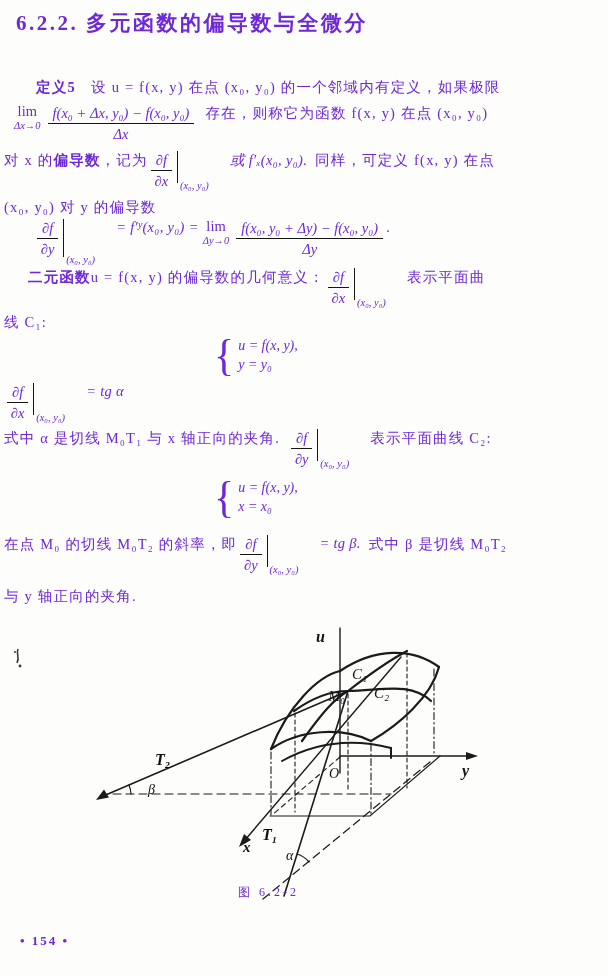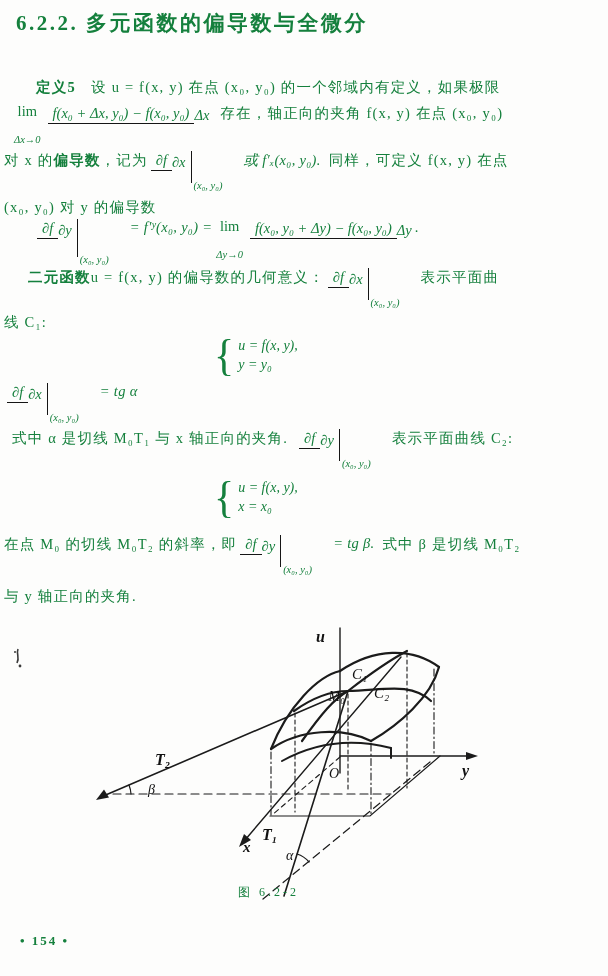--- a/index.html
+++ b/index.html
@@ -1,38 +1,38 @@
 <!DOCTYPE html>
 <html><head>
 <meta charset="utf-8">
 <style>
   html,body{margin:0;padding:0;background:#e8e8e4;}
   .page{
     position:relative;width:608px;height:976px;margin:0 auto;
-    background:#fdfdfc;color:#15803d;overflow:hidden;
+    background:#fdfdfc;color:#6d28d9;overflow:hidden;
     font-family:"Liberation Serif","DejaVu Serif",serif;
     font-size:14.5px;
   }
   .abs{position:absolute;white-space:nowrap;}
   .cn{letter-spacing:1.2px;}
   .b{font-weight:bold;}
   .mi{font-style:italic;letter-spacing:.3px;}
   .heading{font-size:21px;font-weight:bold;letter-spacing:2.5px;}
   .subheading{font-size:15.5px;font-weight:bold;letter-spacing:1.5px;}
   .mathline{display:flex;align-items:flex-start;}
   .gap{width:8px;display:inline-block;}
   
-  .frac{display:inline-flex;flex-direction:row;align-items:center;
+  .frac{display:inline-flex;flex-direction:column;align-items:center;
         font-style:italic;margin:0 3px;line-height:1.25;}
   .frac .num{padding:0 5px 1px 5px;border-bottom:1.5px solid #151515;}
   .frac .den{padding-top:1px;font-style:italic;}
   
   .limwrap{display:inline-flex;flex-direction:column;align-items:center;margin:0 4px;line-height:1;}
   .limwrap .lim{font-style:normal;}
-  .limwrap .limsub{font-size:10.5px;font-style:italic;margin-top:16px;}
+  .limwrap .limsub{font-size:10.5px;font-style:italic;margin-top:2px;}
   
   .evalbar{display:inline-block;position:relative;border-left:1.5px solid #151515;
            height:32px;margin-left:2px;margin-right:52px;}
   .evalbar.tall{height:38px;}
   .evalbar .evalsub{position:absolute;left:2px;bottom:-8px;font-size:10.5px;
                     font-style:italic;white-space:nowrap;}
   
   .cases{position:absolute;display:flex;align-items:center;font-style:italic;}
   .cases .brace{font-size:42px;font-weight:400;line-height:.9;margin-right:4px;
                 font-style:normal;transform:scaleY(1.05);}
@@ -59,21 +59,21 @@
   <div class="abs mathline" style="top:104px;left:10px;height:50px">
     <span class="limwrap">
       <span class="lim">lim</span>
       <span class="limsub">Δx→0</span>
     </span>
     <span class="frac">
       <span class="num">f(x₀ + Δx, y₀) − f(x₀, y₀)</span>
       <span class="den">Δx</span>
     </span>
     <span class="gap"></span>
-    <span class="cn">存在，轴正向的夹角 f(x, y) 在点 (x₀, y₀)</span>
+    <span class="cn">存在，则称它为函数 f(x, y) 在点 (x₀, y₀)</span>
   </div>
 
   <div class="abs mathline" style="top:151px;left:4px;height:54px">
     <span class="cn">对 x 的</span>
     <span class="cn b">偏导数</span>
     <span class="cn">，记为</span>
     <span class="frac">
       <span class="num">∂f</span>
       <span class="den">∂x</span>
     </span>
@@ -136,21 +136,21 @@
     <span class="frac">
       <span class="num">∂f</span>
       <span class="den">∂x</span>
     </span>
     <span class="evalbar">
       <span class="evalsub">(x₀, y₀)</span>
     </span>
     <span class="mi">= tg α</span>
   </div>
 
-  <div class="abs mathline" style="top:429px;left:12px;height:52px">
+  <div class="abs mathline" style="top:429px;left:4px;height:52px">
     <span class="cn">式中 α 是切线 M₀T₁ 与 x 轴正向的夹角.</span>
     <span class="gap"></span>
     <span class="frac">
       <span class="num">∂f</span>
       <span class="den">∂y</span>
     </span>
     <span class="evalbar">
       <span class="evalsub">(x₀, y₀)</span>
     </span>
     <span class="cn">表示平面曲线 C₂:</span>

